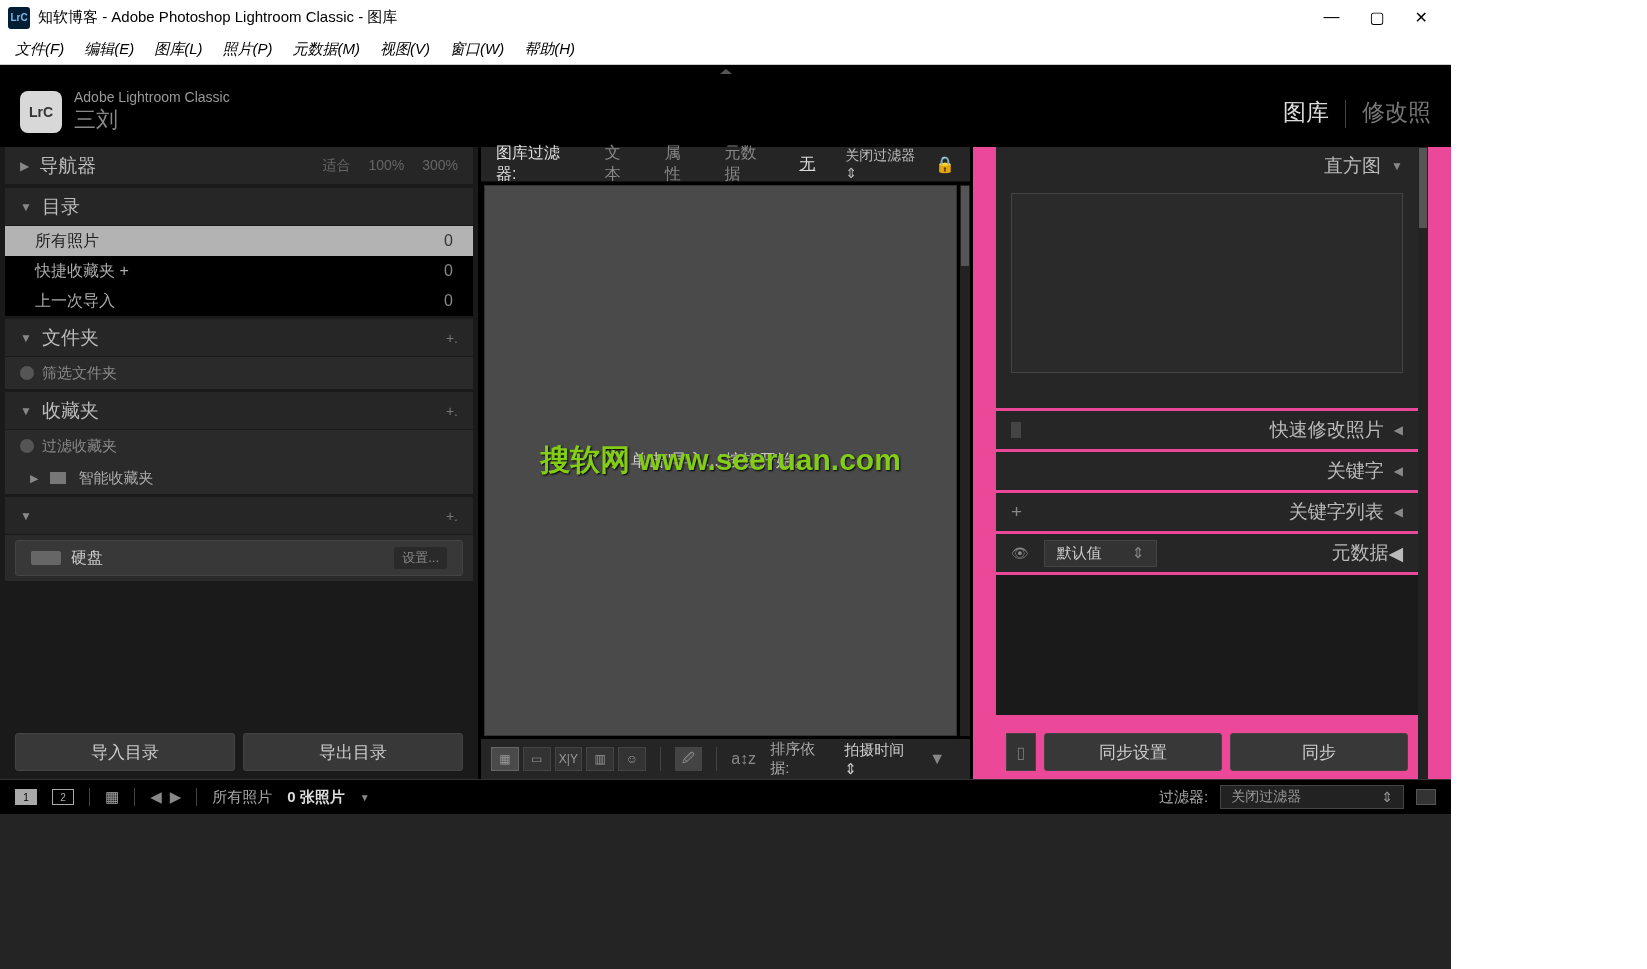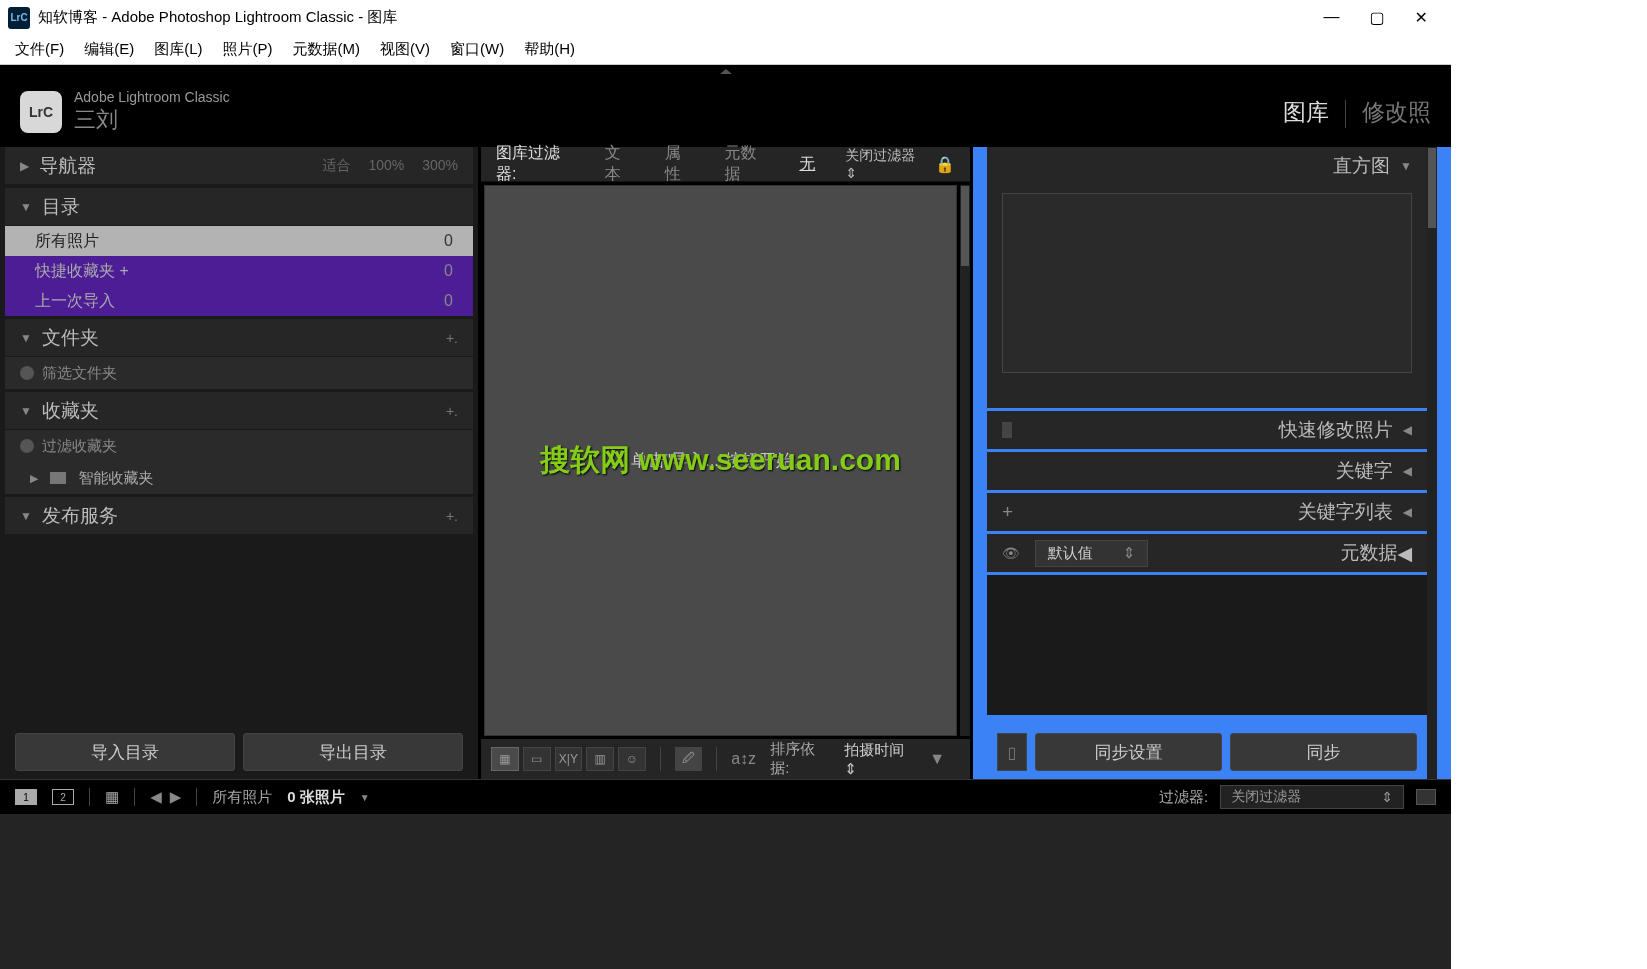--- a/index.html
+++ b/index.html
@@ -4,42 +4,42 @@
 <style>
 * { margin: 0; padding: 0; box-sizing: border-box; font-family: "Microsoft YaHei", Arial, sans-serif; }
 body { background: #fff; overflow: hidden; }
 .window { width: 1451px; height: 969px; display: flex; flex-direction: column; background: #000; }
 .titlebar { height: 35px; background: #fff; display: flex; align-items: center; padding: 0 8px; color: #000; font-size: 15px; }
 .titlebar .app-icon { width: 22px; height: 22px; background: #001e36; color: #7cb8e6; display: flex; align-items: center; justify-content: center; font-size: 10px; font-weight: bold; border-radius: 3px; margin-right: 8px; }
 .titlebar .title { flex: 1; }
 .win-controls { display: flex; gap: 30px; padding-right: 15px; }
 .win-controls span { cursor: pointer; font-size: 16px; }
 .menubar { height: 30px; background: #fff; display: flex; align-items: center; padding: 0 5px; color: #000; font-size: 15px; border-bottom: 1px solid #ccc; }
-.menubar span { padding: 3px 10px; cursor: pointer; }
+.menubar span { padding: 3px 10px; cursor: pointer; font-style: italic; }
 .top-handle { height: 12px; background: #000; display: flex; align-items: center; justify-content: center; }
 .top-handle .grip { width: 0; height: 0; border-left: 6px solid transparent; border-right: 6px solid transparent; border-bottom: 5px solid #555; }
 .header { height: 70px; background: #000; display: flex; align-items: center; padding: 0 20px; }
 .logo-box { background: #d8d8d8; color: #333; width: 42px; height: 42px; border-radius: 8px; display: flex; align-items: center; justify-content: center; font-size: 14px; font-weight: bold; margin-right: 12px; }
 .logo-text { color: #999; font-size: 14px; }
 .logo-user { color: #888; font-size: 22px; }
 .header-modules { margin-left: auto; display: flex; align-items: flex-end; gap: 16px; font-size: 23px; }
 .header-modules .active { color: #ddd; }
 .header-modules .inactive { color: #777; }
 .header-modules .divider { width: 1px; height: 28px; background: #444; }
 .workspace { flex: 1; display: flex; background: #000; min-height: 0; }
 .left-panel { width: 478px; background: #1a1a1a; display: flex; flex-direction: column; padding: 0 5px; gap: 3px; }
-.right-panel { width: 478px; background: #3b82f6; display: flex; flex-direction: column; padding: 0 14px; gap: 3px; }
+.right-panel { width: 478px; background: #ec4899; display: flex; flex-direction: column; padding: 0 23px; gap: 3px; }
 .center-panel { flex: 1; display: flex; flex-direction: column; background: #000; margin: 0 3px; }
 .panel-section { background: #2a2a2a; }
 .section-header { height: 38px; display: flex; align-items: center; padding: 0 15px; color: #bbb; font-size: 19px; background: #262626; border-bottom: 1px solid #1a1a1a; }
 .section-header .arrow { color: #888; font-size: 12px; margin-right: 10px; }
 .section-header .title { flex: 1; }
 .section-header .extras { color: #666; font-size: 14px; display: flex; gap: 18px; }
 .section-header .plus { color: #777; font-size: 14px; margin-left: auto; }
-.catalog-item { height: 30px; display: flex; align-items: center; padding: 0 20px 0 30px; color: #aaa; font-size: 16px; background: #4c1d95; }
+.catalog-item { height: 30px; display: flex; align-items: center; padding: 0 20px 0 30px; color: #aaa; font-size: 16px; background: #000000; }
 .catalog-item.selected { background: #b3b3b3; color: #222; }
 .catalog-item .count { margin-left: auto; color: #888; }
 .catalog-item.selected .count { color: #333; }
 .filter-row { height: 32px; display: flex; align-items: center; padding: 0 15px; background: #2a2a2a; color: #888; font-size: 15px; gap: 8px; }
 .filter-row .dot { width: 14px; height: 14px; border-radius: 50%; background: #555; }
 .sub-item { height: 32px; display: flex; align-items: center; padding: 0 25px; color: #aaa; font-size: 15px; background: #2a2a2a; gap: 12px; }
 .sub-item .tri { color: #888; font-size: 11px; }
 .sub-item .box { width: 16px; height: 12px; background: #777; }
 .hdd-row { height: 36px; display: flex; align-items: center; padding: 0 15px; background: #383838; color: #ccc; font-size: 16px; gap: 10px; margin: 5px 10px; border: 1px solid #444; border-radius: 3px; }
 .hdd-row .hdd-icon { width: 30px; height: 14px; background: #666; border-radius: 2px; }
@@ -193,22 +193,26 @@
         <div class="sub-item">
           <span class="tri">▶</span>
           <span class="box"></span>
           <span>智能收藏夹</span>
         </div>
       </div>
 
       <div class="panel-section">
         <div class="section-header">
           <span class="arrow">▼</span>
-          <span class="title">发布服务</span>
           <span class="plus">+.</span>
+        </div>
+        <div class="hdd-row">
+          <span class="hdd-icon"></span>
+          <span>硬盘</span>
+          <span class="settings">设置...</span>
         </div>
       </div>
 
       <div class="gap"></div>
 
       <div class="panel-buttons">
         <div class="panel-btn">导入目录</div>
         <div class="panel-btn">导出目录</div>
       </div>
     </div>

